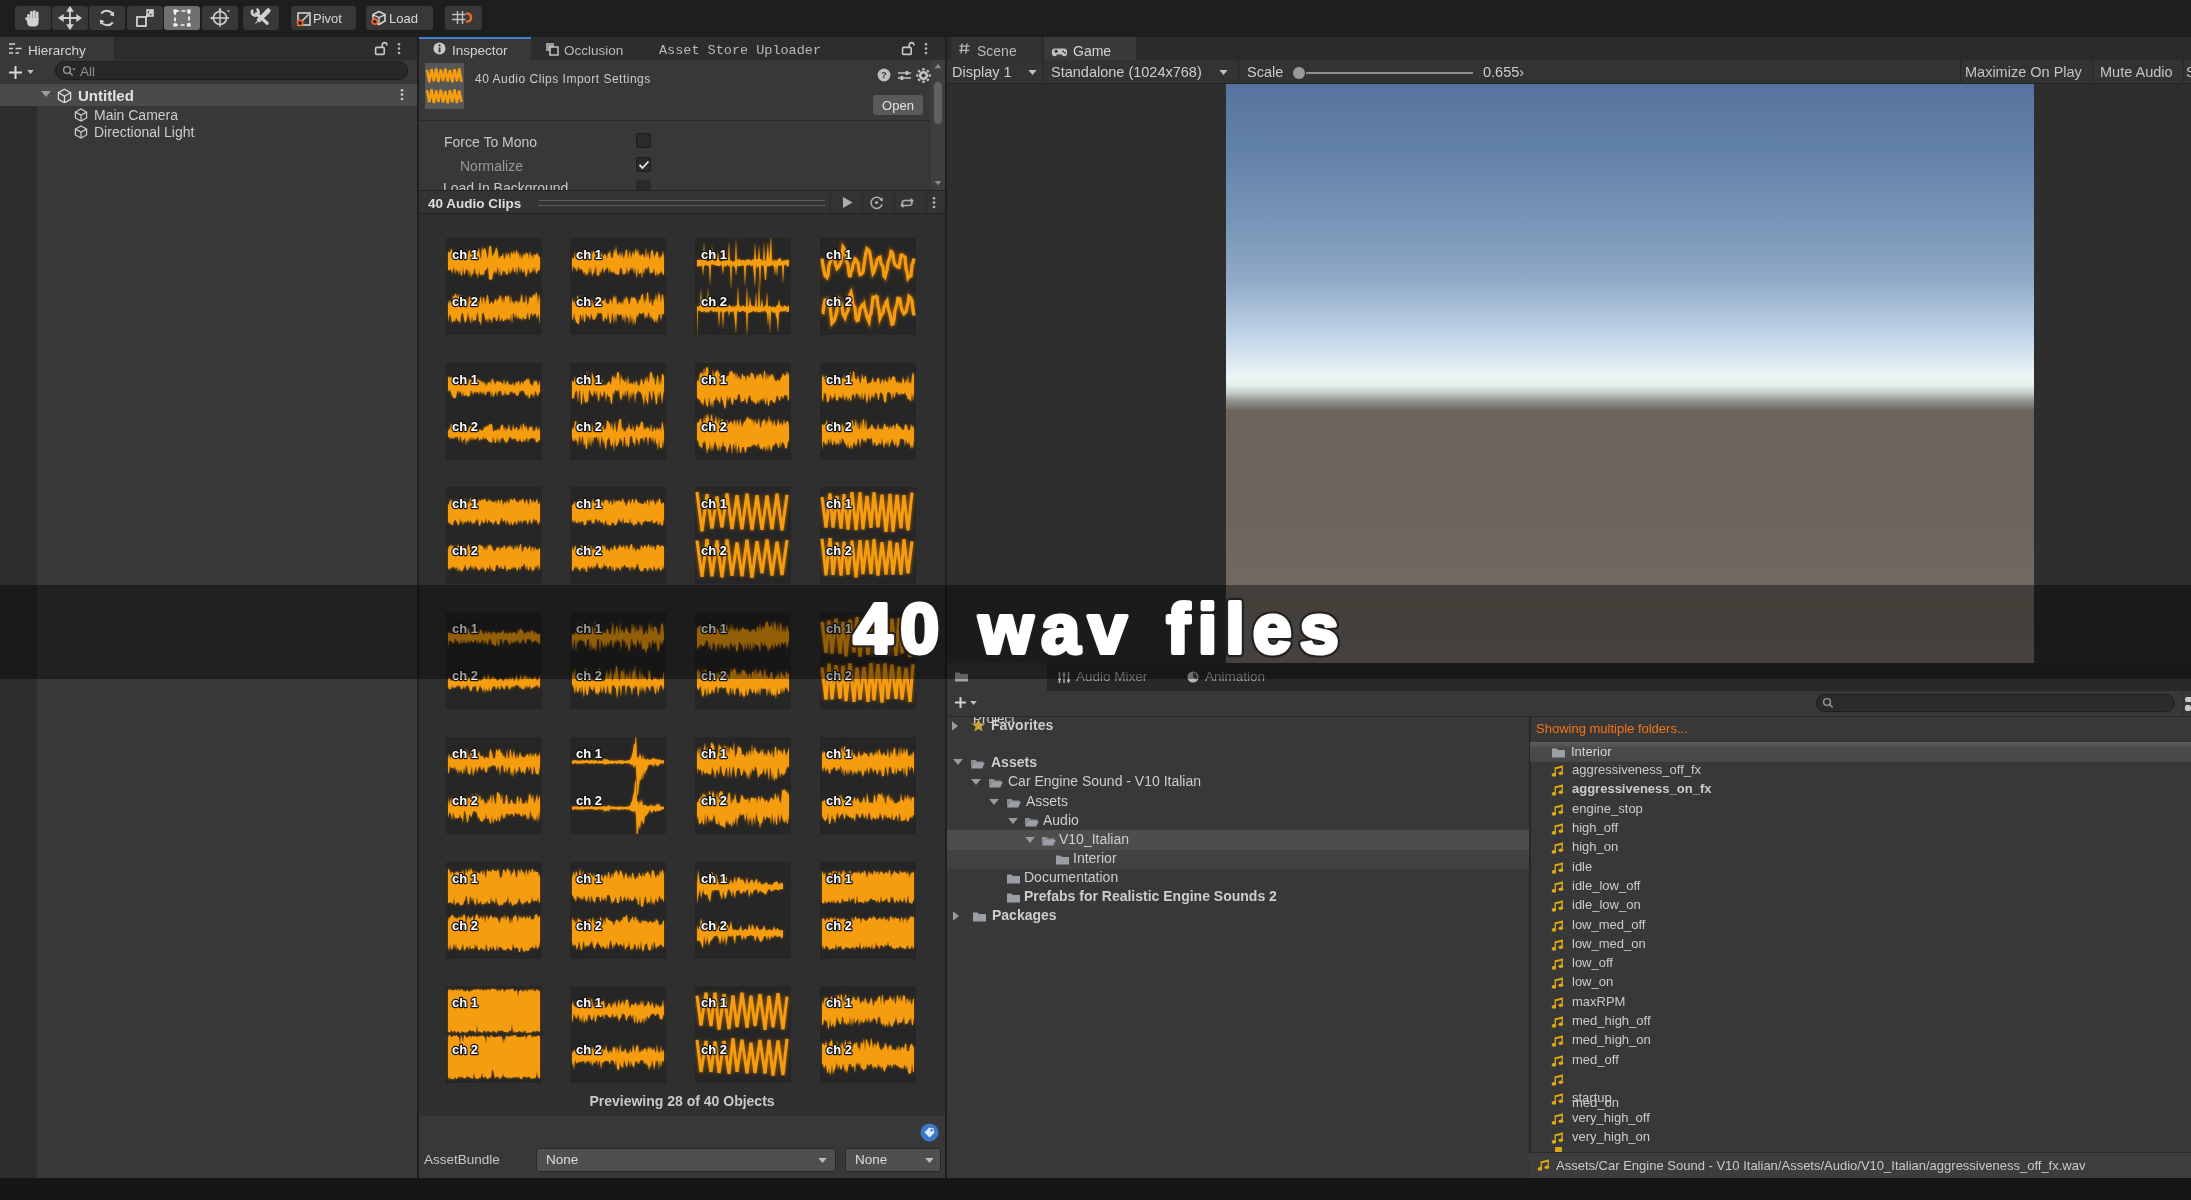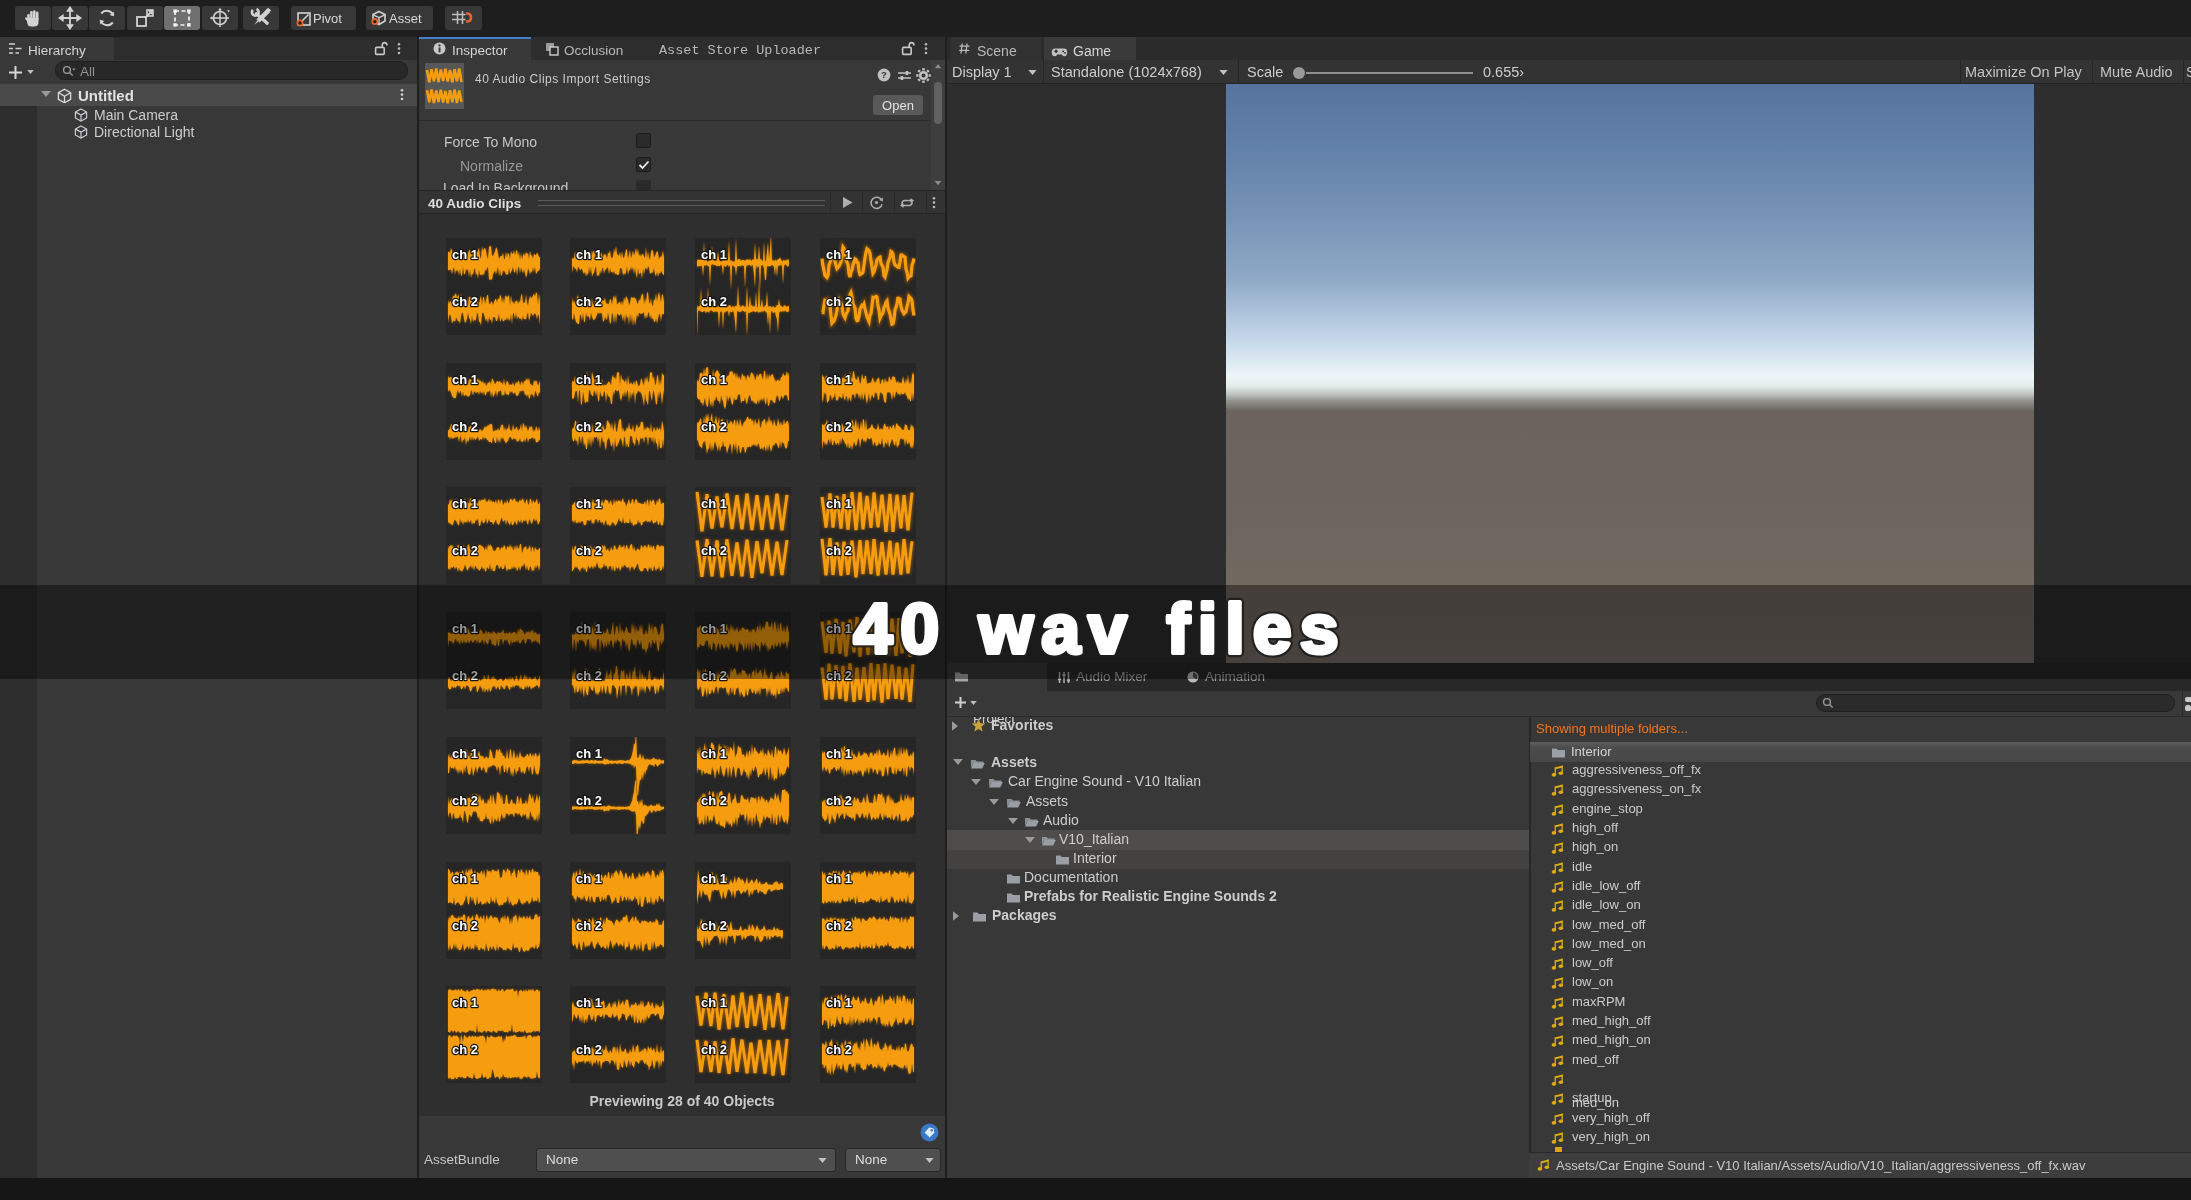--- a/index.html
+++ b/index.html
@@ -64,21 +64,21 @@
       <path d="M5.5 12.5 L13.5 4.5" stroke="#d2d2d2" stroke-width="1.6"></path>
       <circle cx="5" cy="13" r="2.6" fill="#1e1e1e" stroke="#E8642D" stroke-width="1.8"></circle>
     </svg>
     <div class="abs" style="left:313px;top:11px;font-size:13px;color:#d8d8d8;font-weight:400;letter-spacing:0;white-space:nowrap;">Pivot</div>
     <div class="abs" style="left:366px;top:6px;width:67px;height:24px;background:#383838;border-radius:3px;"></div>
     <svg class="abs" style="left:370px;top:9px" width="17" height="17" viewBox="0 0 17 17">
       <path d="M9 2.5 L15 5.5 L15 12 L9 15.5 L3 12 L3 5.5 Z" fill="none" stroke="#d2d2d2" stroke-width="1.6"></path>
       <path d="M3 5.8 L9 8.6 L15 5.8 M9 8.6 L9 15.2" fill="none" stroke="#d2d2d2" stroke-width="1.4"></path>
       <circle cx="4.8" cy="12.6" r="2.6" fill="#1e1e1e" stroke="#E8642D" stroke-width="1.8"></circle>
     </svg>
-    <div class="abs" style="left:389px;top:11px;font-size:13px;color:#d8d8d8;font-weight:400;letter-spacing:0;white-space:nowrap;">Asset</div>
+    <div class="abs" style="left:389px;top:11px;font-size:13px;color:#d8d8d8;font-weight:400;letter-spacing:0;white-space:nowrap;">Load</div>
     <div class="abs" style="left:445px;top:6px;width:37px;height:24px;background:#383838;border-radius:3px;"></div>
     <svg class="abs" style="left:452px;top:9px" width="21" height="17" viewBox="0 0 21 17">
       <path d="M5.5 2 L5.5 15 M10.5 2 L10.5 15 M0 5.5 L13.5 5.5 M0 10.5 L13.5 10.5" stroke="#bdbdbd" stroke-width="1.5"></path>
       <path d="M14 4.5 Q19 4 19 8.5 Q19 13 14 12.5" fill="none" stroke="#E8642D" stroke-width="2.6"></path>
     </svg>
     <div class="abs" style="left:0px;top:37px;width:417px;height:23px;background:#2d2d2d;"></div>
     <div class="abs" style="left:0px;top:37px;width:114px;height:23px;background:#383838;"></div>
     <svg class="abs" style="left:8px;top:42px" width="15" height="13" viewBox="0 0 15 13">
       <path d="M1 2 L7 2 M1 6.5 L5 6.5 M7.5 6.5 L13.5 6.5 M1 11 L5 11 M7.5 11 L11 11" stroke="#cfcfcf" stroke-width="1.6"></path>
     </svg>
@@ -670,21 +670,21 @@
       <ellipse cx="9.8" cy="9.2" rx="2.3" ry="1.8" fill="#DFAC10"></ellipse>
     </svg>
     <div class="abs" style="left:1572px;top:762.1px;font-size:13px;color:#cbcbcb;font-weight:400;letter-spacing:0;white-space:nowrap;">aggressiveness_off_fx</div>
     <svg class="abs" style="left:1551px;top:783.4px" width="14" height="14" viewBox="0 0 14 14">
       <path d="M4.6 3.2 L11.6 1.4 L11.6 3.4 L4.6 5.2 Z" fill="#DFAC10"></path>
       <rect x="3.6" y="3.2" width="1.3" height="7.6" fill="#DFAC10"></rect>
       <rect x="10.5" y="1.6" width="1.3" height="7.4" fill="#DFAC10"></rect>
       <ellipse cx="2.9" cy="10.9" rx="2.3" ry="1.8" fill="#DFAC10"></ellipse>
       <ellipse cx="9.8" cy="9.2" rx="2.3" ry="1.8" fill="#DFAC10"></ellipse>
     </svg>
-    <div class="abs" style="left:1572px;top:781.4px;font-size:13px;color:#cbcbcb;font-weight:400;letter-spacing:0;white-space:nowrap;">aggressiveness_on_fx</div>
+    <div class="abs" style="left:1572px;top:781.4px;font-size:13px;color:#cbcbcb;font-weight:700;letter-spacing:0;white-space:nowrap;">aggressiveness_on_fx</div>
     <svg class="abs" style="left:1551px;top:802.7px" width="14" height="14" viewBox="0 0 14 14">
       <path d="M4.6 3.2 L11.6 1.4 L11.6 3.4 L4.6 5.2 Z" fill="#DFAC10"></path>
       <rect x="3.6" y="3.2" width="1.3" height="7.6" fill="#DFAC10"></rect>
       <rect x="10.5" y="1.6" width="1.3" height="7.4" fill="#DFAC10"></rect>
       <ellipse cx="2.9" cy="10.9" rx="2.3" ry="1.8" fill="#DFAC10"></ellipse>
       <ellipse cx="9.8" cy="9.2" rx="2.3" ry="1.8" fill="#DFAC10"></ellipse>
     </svg>
     <div class="abs" style="left:1572px;top:800.7px;font-size:13px;color:#cbcbcb;font-weight:400;letter-spacing:0;white-space:nowrap;">engine_stop</div>
     <svg class="abs" style="left:1551px;top:822.0px" width="14" height="14" viewBox="0 0 14 14">
       <path d="M4.6 3.2 L11.6 1.4 L11.6 3.4 L4.6 5.2 Z" fill="#DFAC10"></path>

